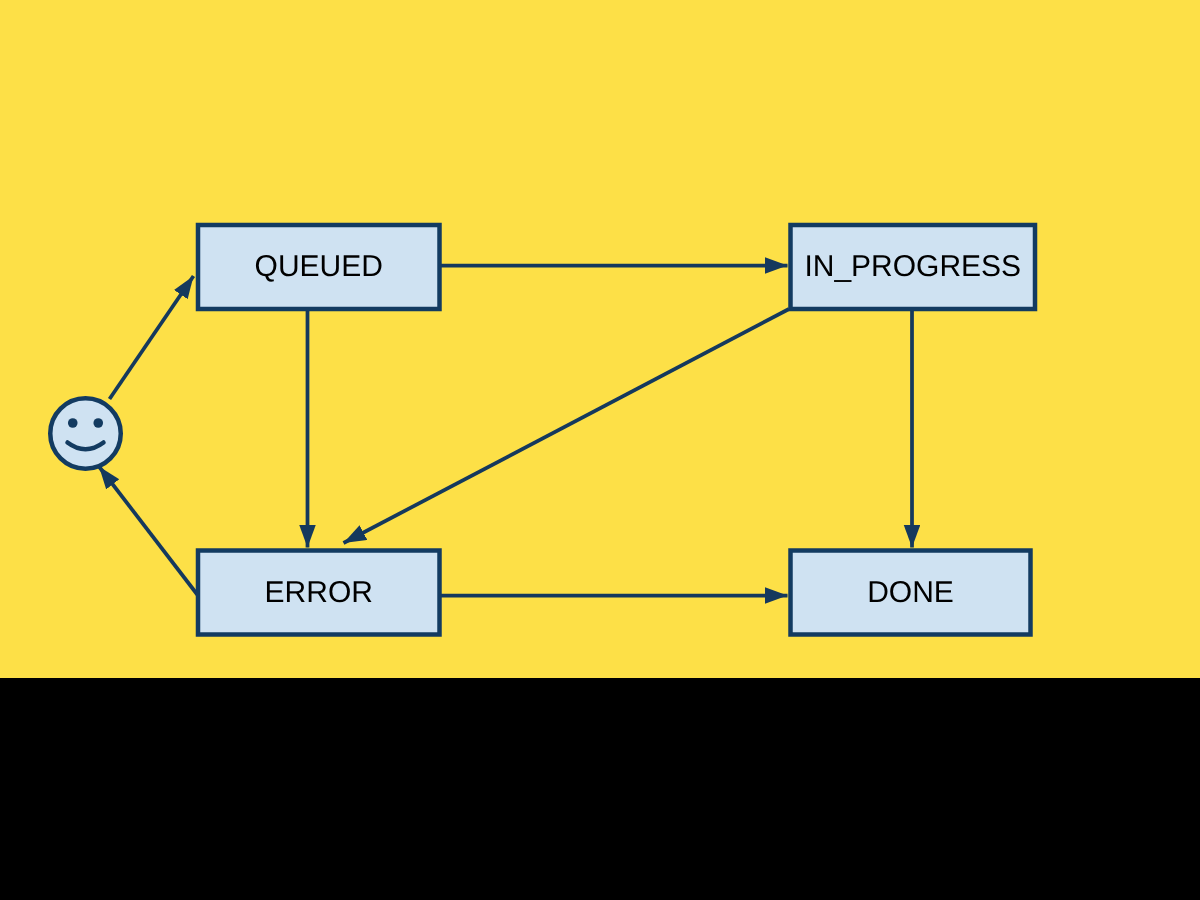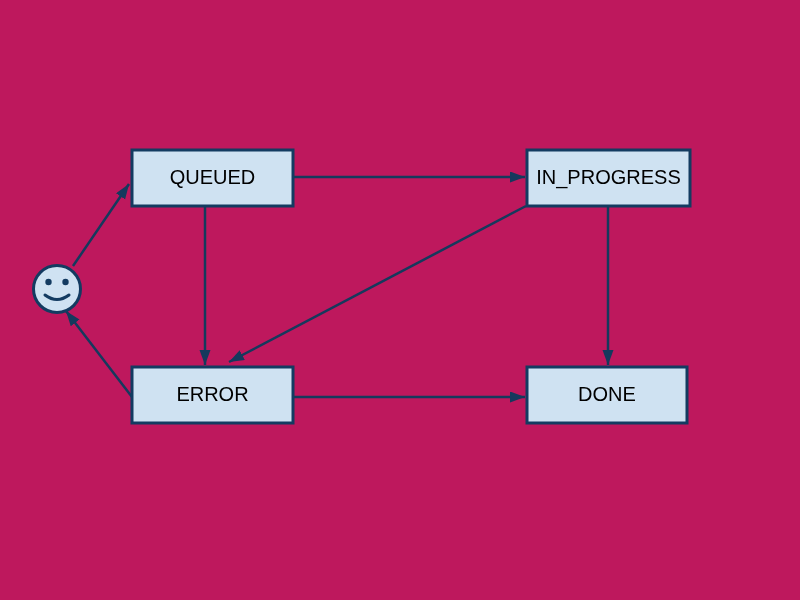--- a/index.html
+++ b/index.html
@@ -7,22 +7,22 @@
     padding: 0;
     width: 800px;
     height: 600px;
     background: #000000;
     overflow: hidden;
     font-family: "Liberation Sans", sans-serif;
   }
   .stage {
     position: relative;
     width: 800px;
-    height: 600px;
-    background: #be185d;
+    height: 452px;
+    background: #fde047;
   }
   svg { display: block; }
   .node-rect {
     fill: #cfe2f2;
     stroke: #133b61;
     stroke-width: 3px;
   }
   .node-label {
     fill: #000000;
     font-family: "Liberation Sans", sans-serif;

